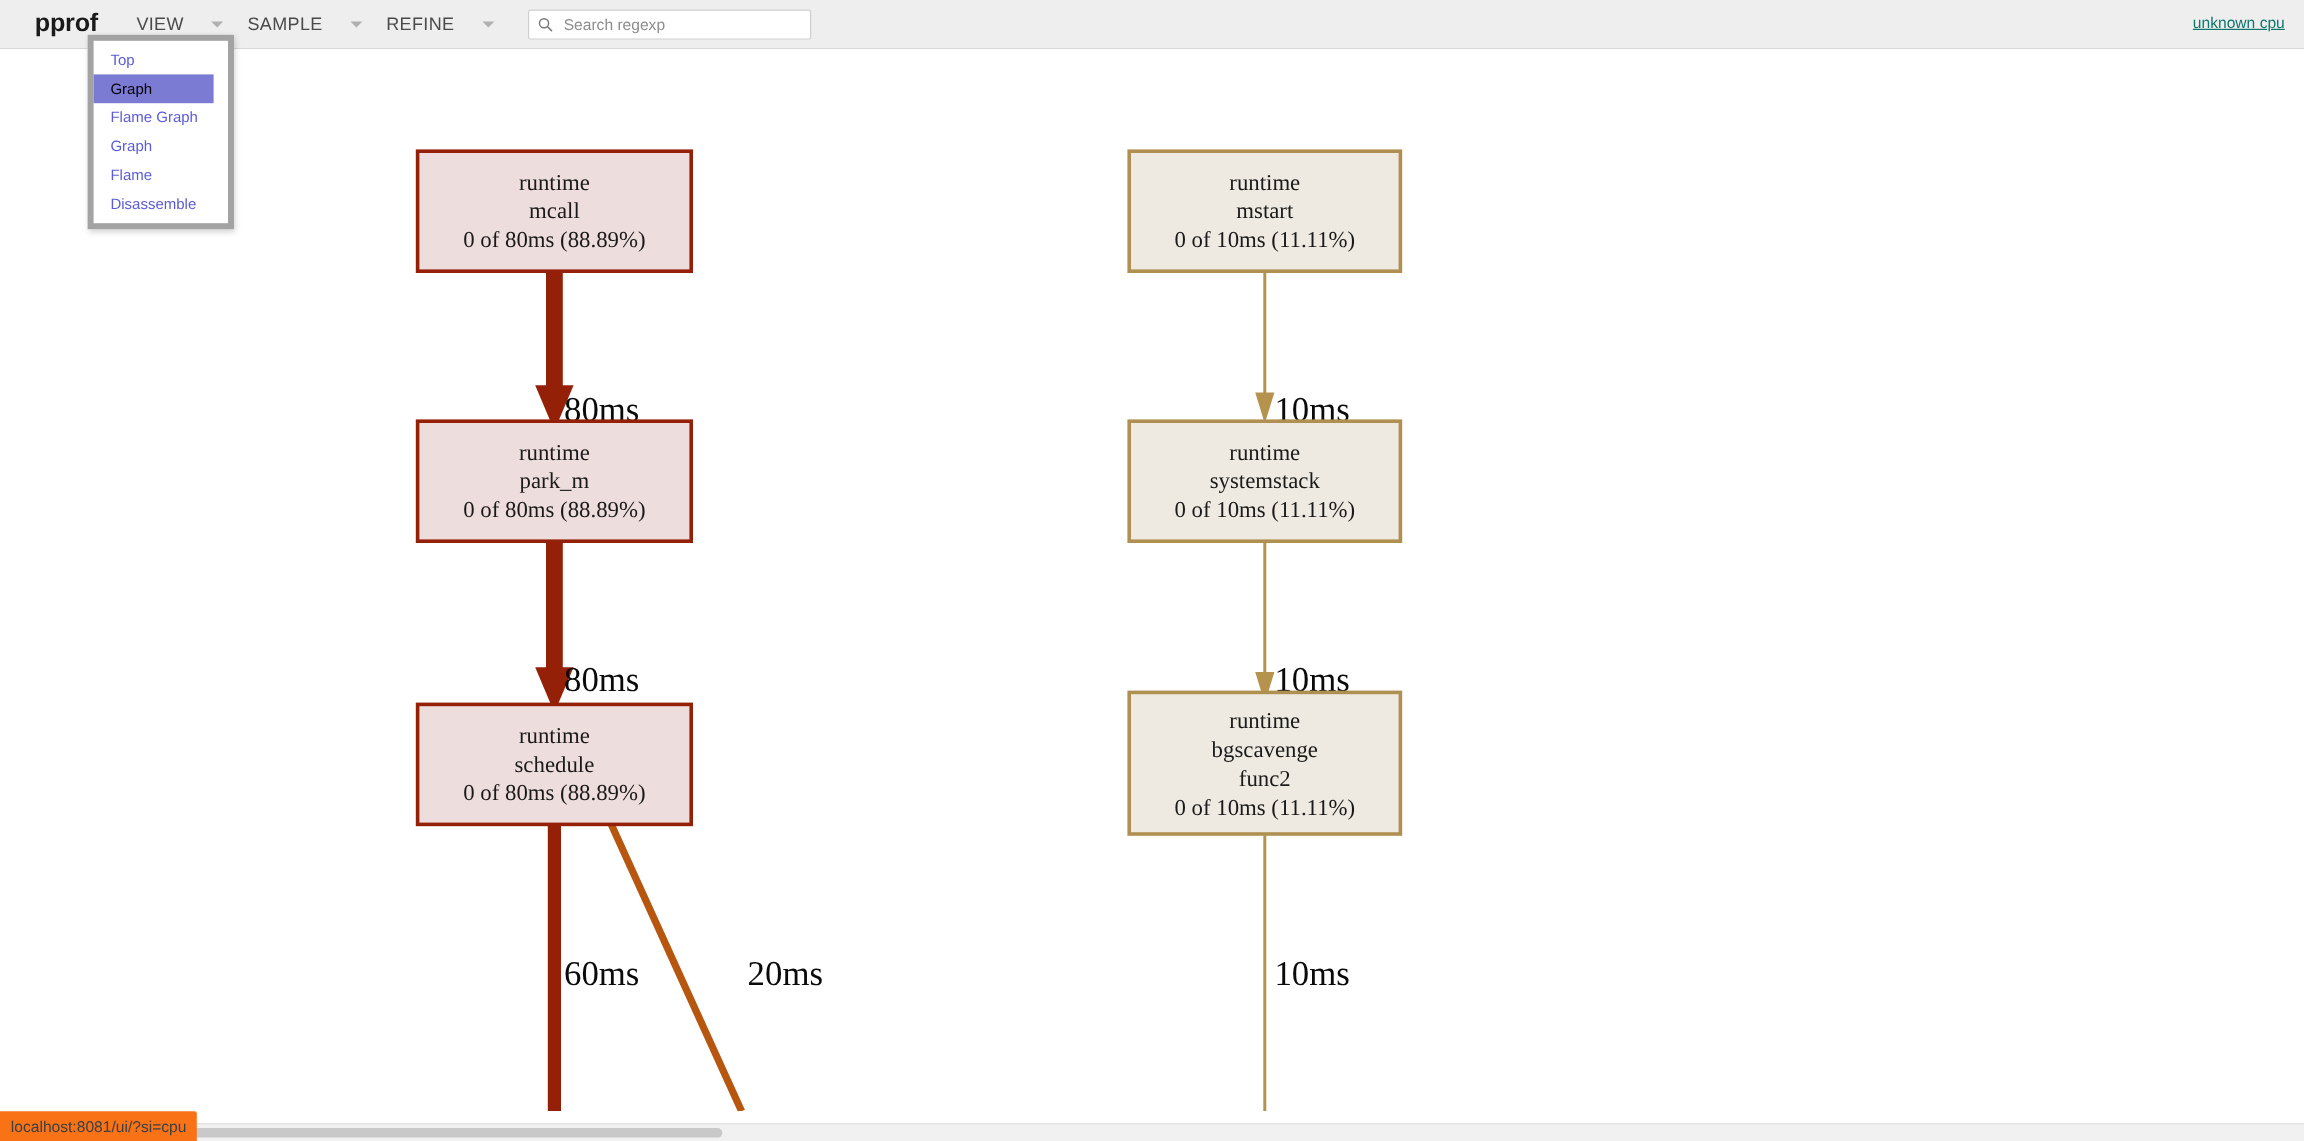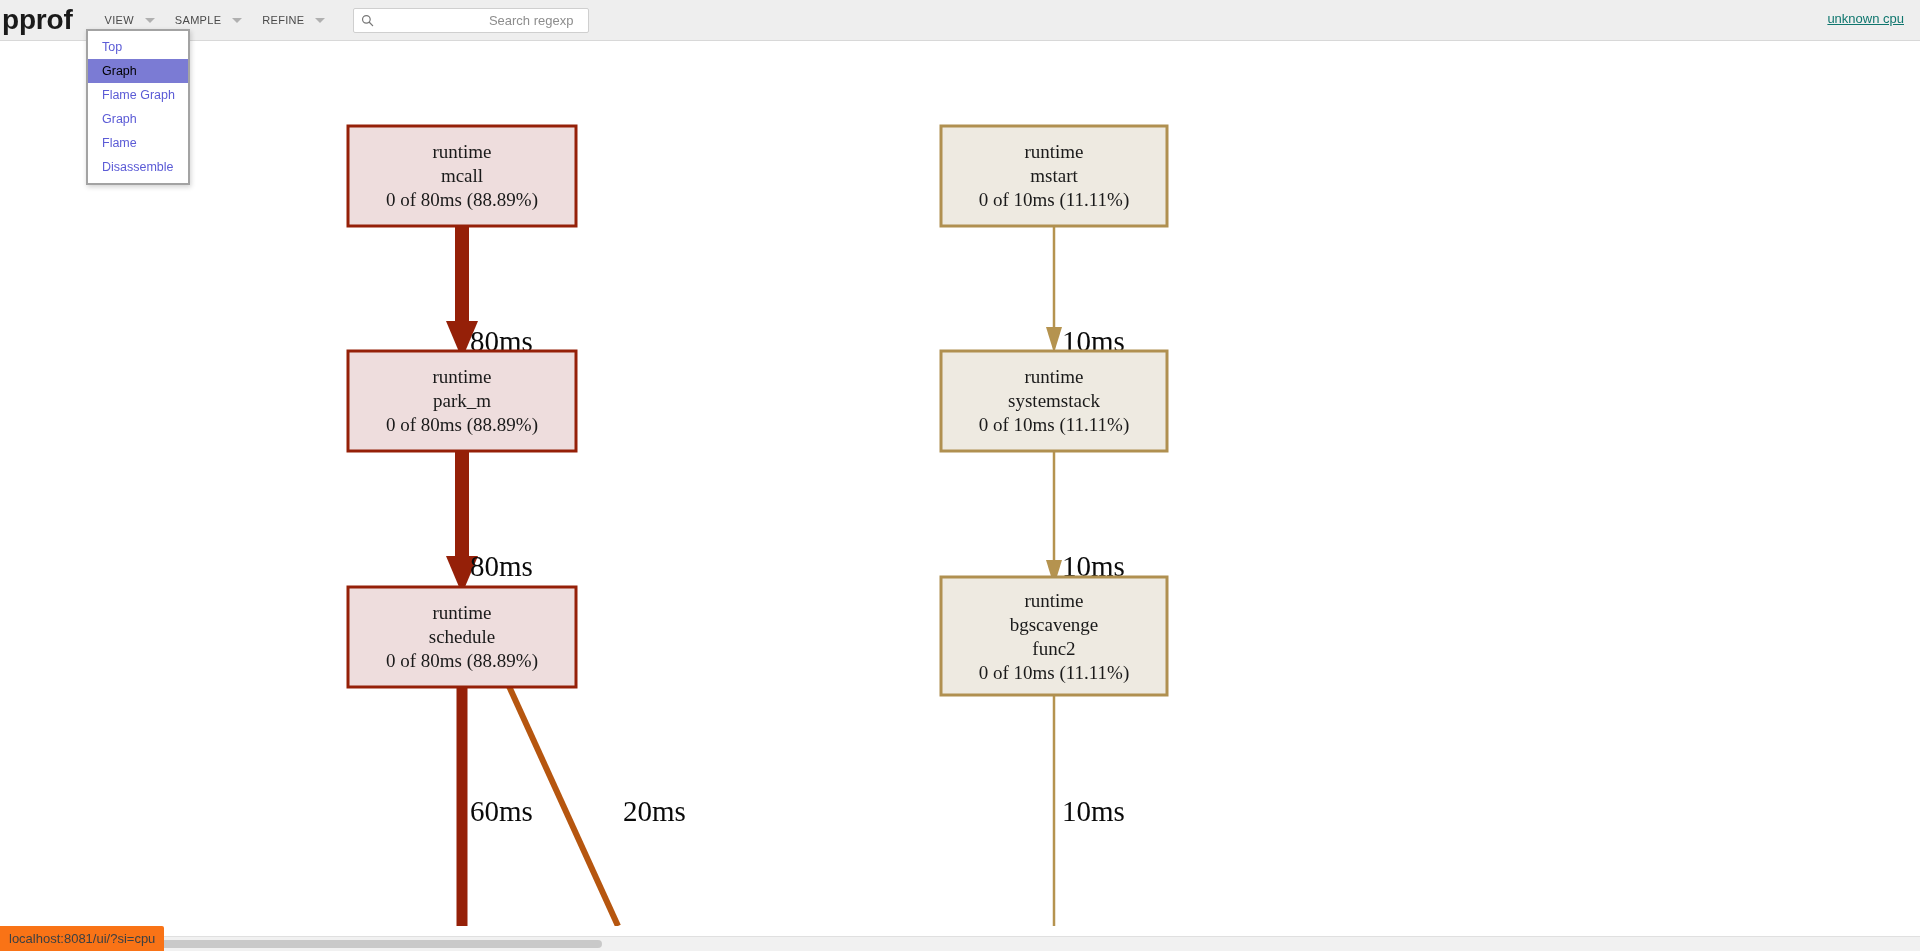--- a/index.html
+++ b/index.html
@@ -26,42 +26,42 @@
     width: 1920px;
     height: 41px;
     background: #eeeeee;
     border-bottom: 1px solid #d8d8d8;
     display: flex;
     align-items: center;
     box-sizing: border-box;
   }
 
   .brand {
-    font-size: 28px;
+    font-size: 21px;
     font-weight: bold;
     color: #1a1a1a;
-    margin-left: 2px;
+    margin-left: 29px;
     letter-spacing: -0.2px;
     font-family: "Liberation Sans", sans-serif;
   }
 
   .menu-group {
     display: flex;
     align-items: center;
     margin-left: 22px;
     height: 41px;
   }
 
   .menu-btn {
     display: flex;
     align-items: center;
-    gap: 11px;
+    gap: 23px;
     padding: 0 10px;
     height: 41px;
-    font-size: 11px;
+    font-size: 15px;
     color: #4a4a4a;
     cursor: pointer;
     letter-spacing: 0.3px;
     user-select: none;
   }
 
   .caret {
     width: 0; height: 0;
     border-left: 5px solid transparent;
     border-right: 5px solid transparent;
@@ -88,44 +88,43 @@
   }
   .search-input {
     border: none;
     outline: none;
     background: transparent;
     font-size: 13px;
     color: #333;
     margin-left: 7px;
     width: 190px;
     font-family: "Liberation Sans", sans-serif;
-    text-align: right;
   }
   .search-input::placeholder { color: #8d8d8d; }
 
   .topright-link {
     position: absolute;
     right: 16px;
     top: 11px;
     font-size: 13px;
     color: #0f766e;
     text-decoration: underline;
     cursor: pointer;
   }
 
   
   .dropdown {
     position: absolute;
-    left: 86px;
+    left: 73px;
     top: 29px;
     width: 100px;
     background: #ffffff;
-    border: 2px solid #a3a3a3;
+    border: 5px solid #a3a3a3;
     box-shadow: 1px 2px 5px rgba(0,0,0,0.18);
-    padding: 4px 0 4px 0;
+    padding: 4px 12px 4px 0;
     z-index: 50;
   }
   .dd-item {
     font-size: 12.5px;
     color: #5b5bd6;
     padding: 5px 0 5px 14px;
     line-height: 14px;
     cursor: pointer;
     white-space: nowrap;
   }

